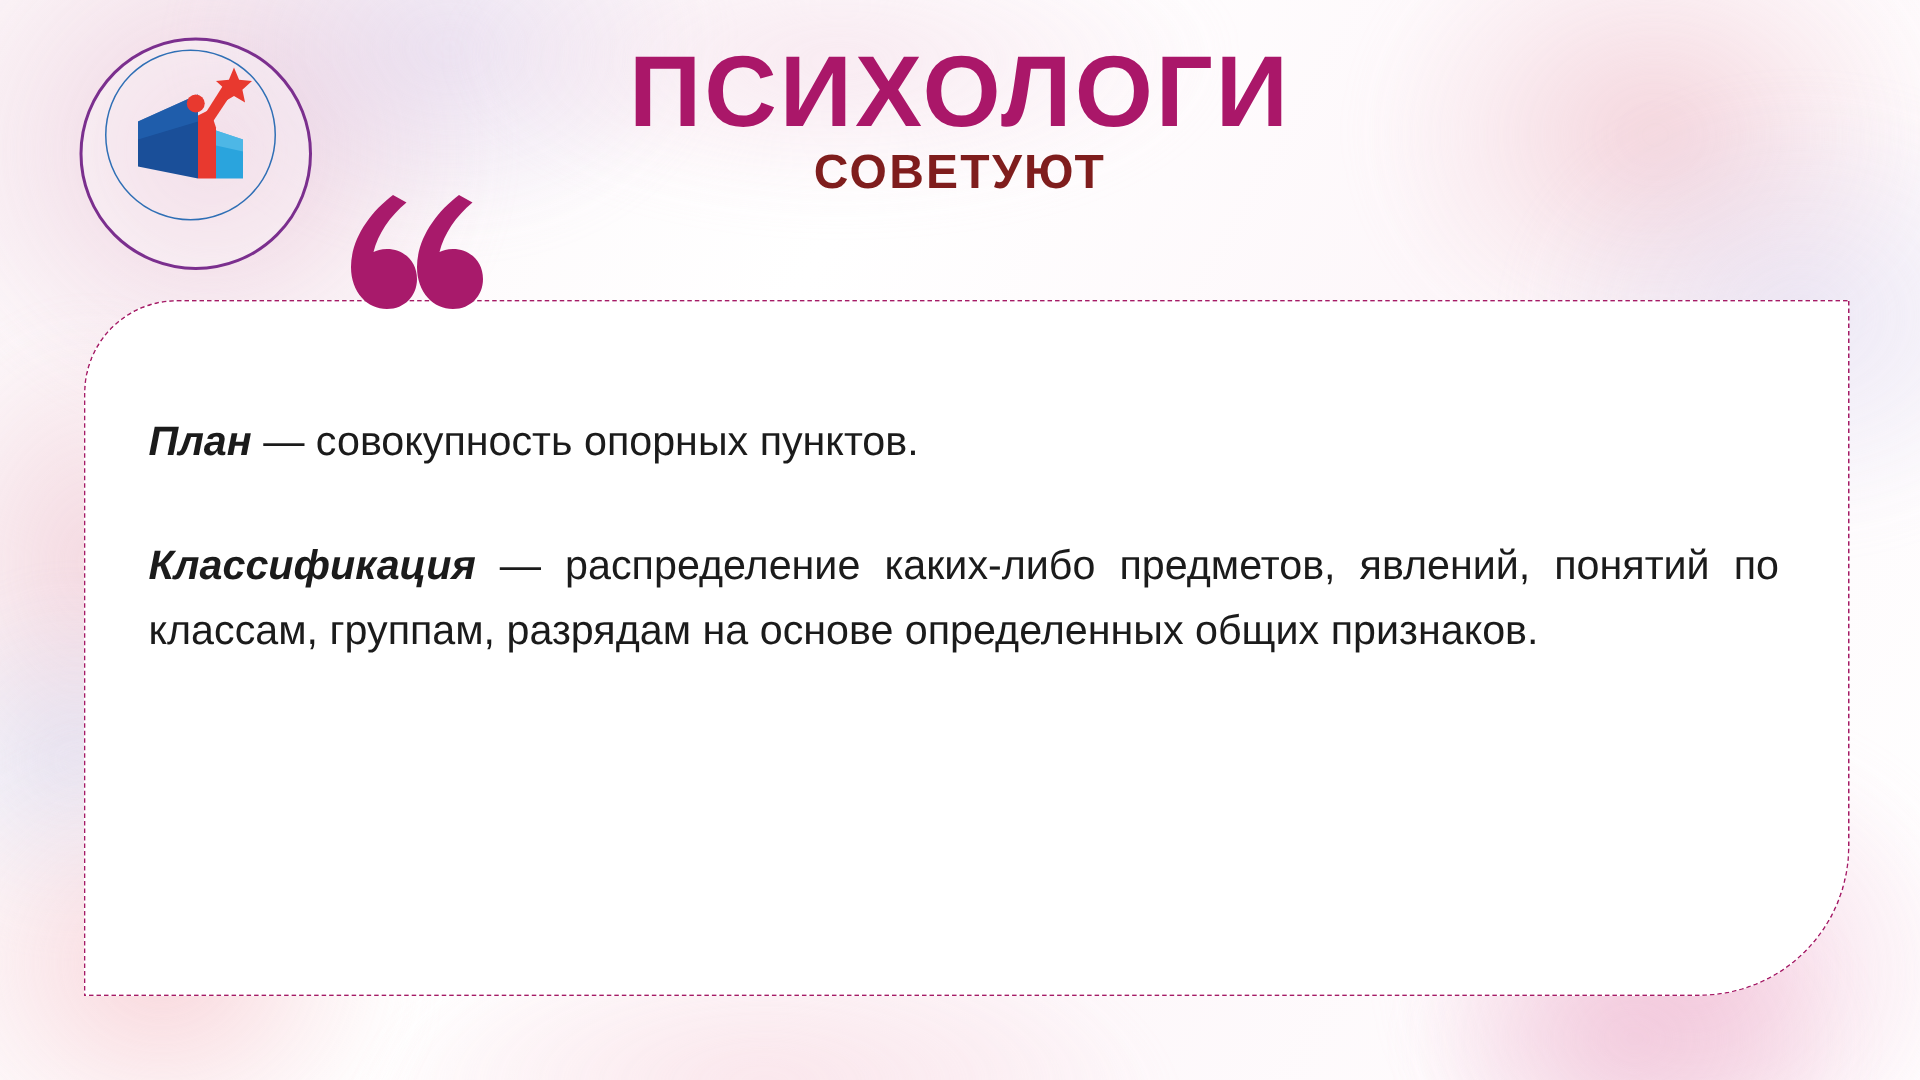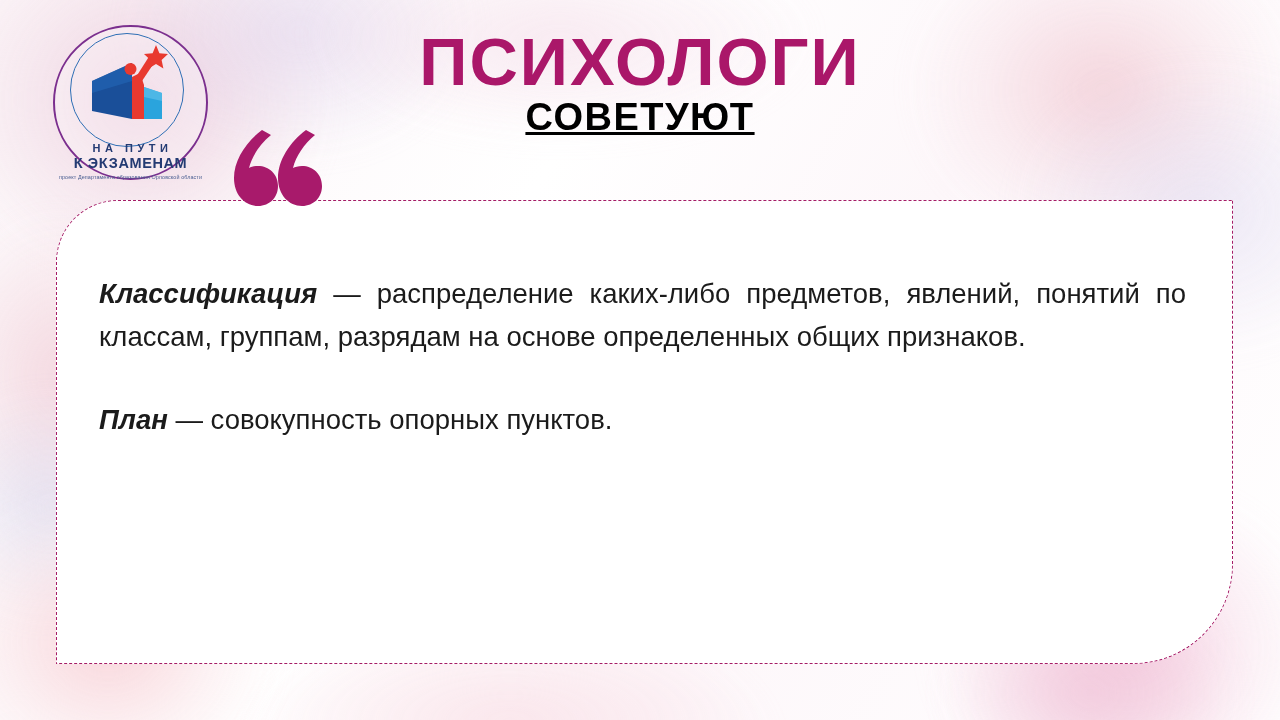--- a/index.html
+++ b/index.html
@@ -159,27 +159,26 @@
     text-align: center;
   }
   .heading-main {
     font-size: 67px;
     font-weight: 700;
     color: #aa1769;
     letter-spacing: 2px;
     line-height: 1.02;
   }
   .heading-sub {
-    font-size: 38px;
-    font-weight: 700;
-    color: #000000;
+    font-size: 32px;
+    font-weight: 700;
+    color: #7f1d1d;
     letter-spacing: 1.5px;
     line-height: 1.05;
     margin-top: 2px;
-    text-decoration: underline;
   }
 
   
   .quote-mark {
     position: absolute;
     left: 216px;
     top: 116px;
     width: 110px;
     height: 110px;
     z-index: 4;
@@ -258,41 +257,36 @@
 
         <path d="M62 44 L70 40 L74 52 L74 86 L62 86 Z" fill="#e8392f"></path>
 
         <path d="M66 44 L80 22 L86 27 L72 48 Z" fill="#e8392f"></path>
 
         <circle cx="60.5" cy="36" r="6" fill="#e8392f"></circle>
 
         <path d="M86 12 L89.4 20.2 L98 21 L91.6 26.9 L93.4 35.4 L86 31 L78.6 35.4 L80.4 26.9 L74 21 L82.6 20.2 Z" fill="#e8392f"></path>
       </g>
     </svg>
-    <div class="logo-text">
-      <div class="logo-l1">НА ПУТИ</div>
-      <div class="logo-l2">К ЭКЗАМЕНАМ</div>
-      <div class="logo-l3">проект Департамента образования Орловской области</div>
-    </div>
   </div>
 
   <div class="heading">
     <div class="heading-main">ПСИХОЛОГИ</div>
     <div class="heading-sub">СОВЕТУЮТ</div>
   </div>
 
   <div class="card">
     <div class="card-body">
 
+      <p class="para left">
+        <span class="term">План</span><span> — </span><span>совокупность опорных пунктов.</span>
+      </p>
+
       <p class="para">
         <span class="term">Классификация</span><span> — </span><span>распределение каких-либо предметов, явлений, понятий по классам, группам, разрядам на основе определенных общих признаков.</span>
-      </p>
-
-      <p class="para left">
-        <span class="term">План</span><span> — </span><span>совокупность опорных пунктов.</span>
       </p>
 
     </div>
   </div>
 
   <svg class="quote-mark" viewBox="0 0 110 110">
     <g fill="#a81a6b">
       <path d="M46 14 C30 26, 18 44, 18 62 C18 79, 29 90, 42 90 C54 90, 62 81, 62 70 C62 58, 53 50, 42 50 C38 50, 35 51, 33 52 C36 40, 44 28, 55 19 Z"></path>
       <path d="M90 14 C74 26, 62 44, 62 62 C62 79, 73 90, 86 90 C98 90, 106 81, 106 70 C106 58, 97 50, 86 50 C82 50, 79 51, 77 52 C80 40, 88 28, 99 19 Z"></path>
     </g>

